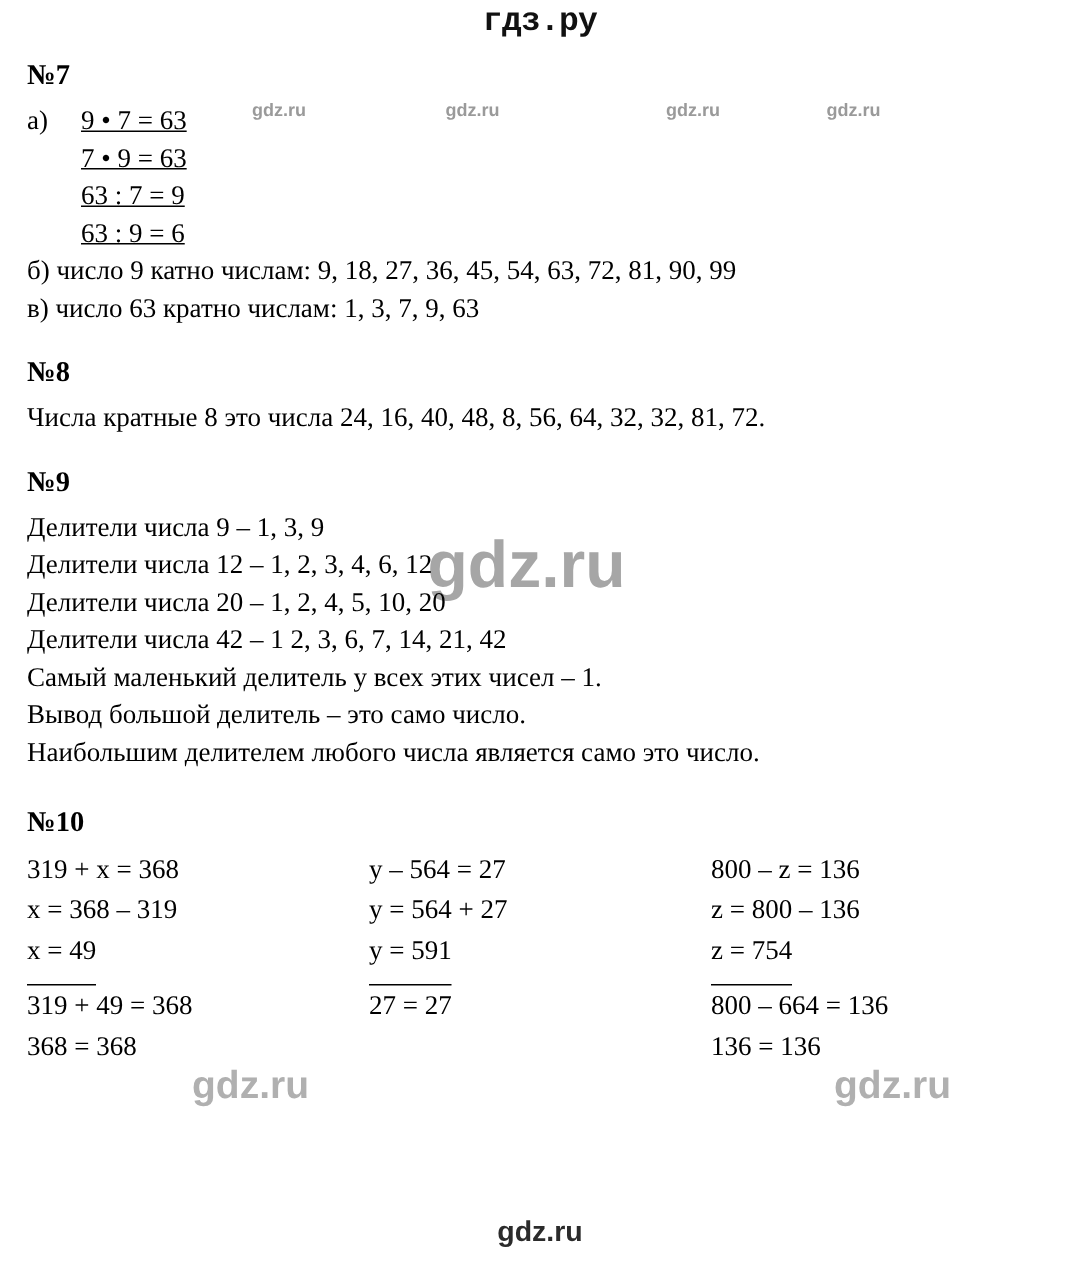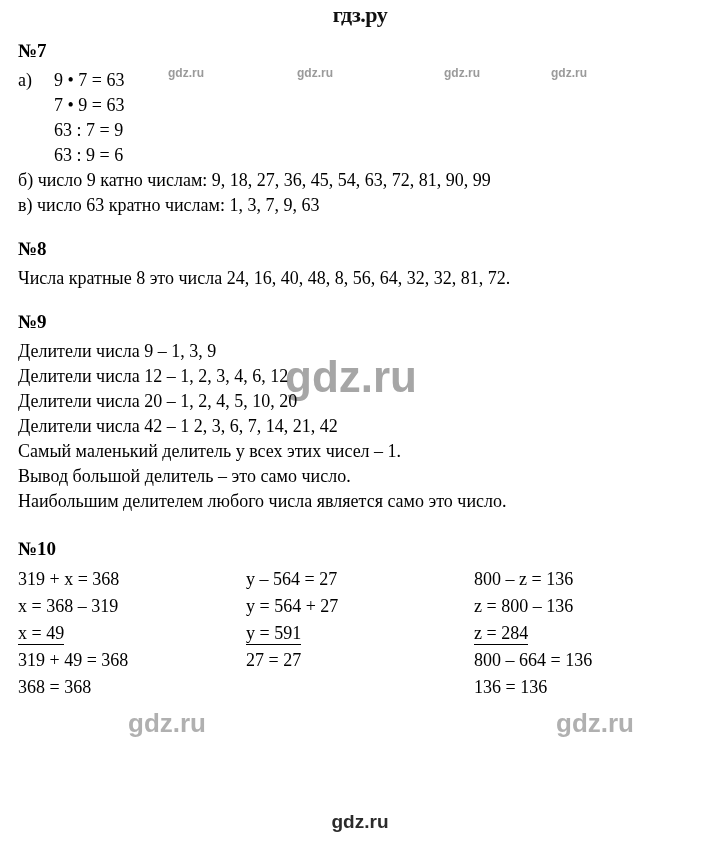--- a/index.html
+++ b/index.html
@@ -19,21 +19,21 @@
     position: relative;
     width: 720px;
     height: 851px;
   }
   .logo-top {
     position: absolute;
     top: 2px;
     left: 0;
     width: 720px;
     text-align: center;
-    font-family: Liberation Serif, serif;
+    font-family: Liberation Mono, monospace;
     font-weight: bold;
     font-size: 22px;
     letter-spacing: -0.5px;
     color: #111111;
   }
   .logo-bottom {
     position: absolute;
     bottom: 18px;
     left: 0;
     width: 720px;
@@ -76,33 +76,33 @@
   .block { margin-bottom: 4px; }
   .gap-8 { height: 16px; }
   .gap-9 { height: 16px; }
   .gap-10 { height: 20px; }
   .eq-row {
     display: flex;
     font-size: 18px;
     line-height: 25px;
   }
   .eq-label { width: 36px; }
-  .eq-text { flex: 1; }
+  .eq-text { flex: 1; text-decoration: underline; }
 
   .cols {
     display: flex;
     font-size: 18px;
     line-height: 27px;
   }
   .col { width: 228px; }
   .col .crow { white-space: pre; }
   .underlined {
     display: inline-block;
     border-bottom: 1.5px solid #000;
-    padding-bottom: 0px;
+    padding-bottom: 12px;
     line-height: 22px;
   }
 </style>
 </head>
 <body>
 
 <div class="page">
 
   <div class="logo-top">гдз.ру</div>
 
@@ -175,21 +175,21 @@
         <div class="col">
           <div class="crow">y – 564 = 27</div>
           <div class="crow">y = 564 + 27</div>
           <div class="crow"><span class="underlined">y = 591</span></div>
           <div class="crow">27 = 27</div>
         </div>
 
         <div class="col">
           <div class="crow">800 – z = 136</div>
           <div class="crow">z = 800 – 136</div>
-          <div class="crow"><span class="underlined">z = 284</span></div>
+          <div class="crow"><span class="underlined">z = 754</span></div>
           <div class="crow">800 – 664 = 136</div>
           <div class="crow">136 = 136</div>
         </div>
 
       </div>
     </div>
 
   </div>
 
   <div class="logo-bottom">gdz.ru</div>

